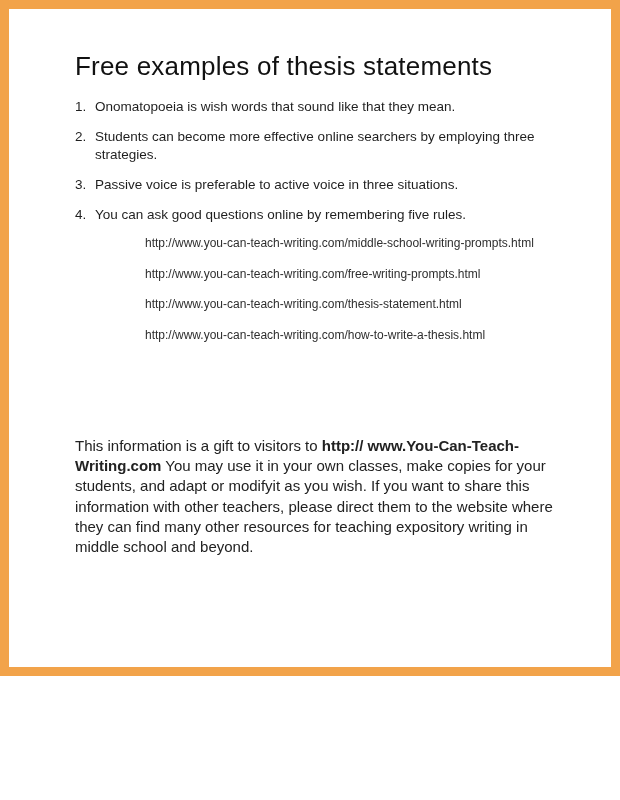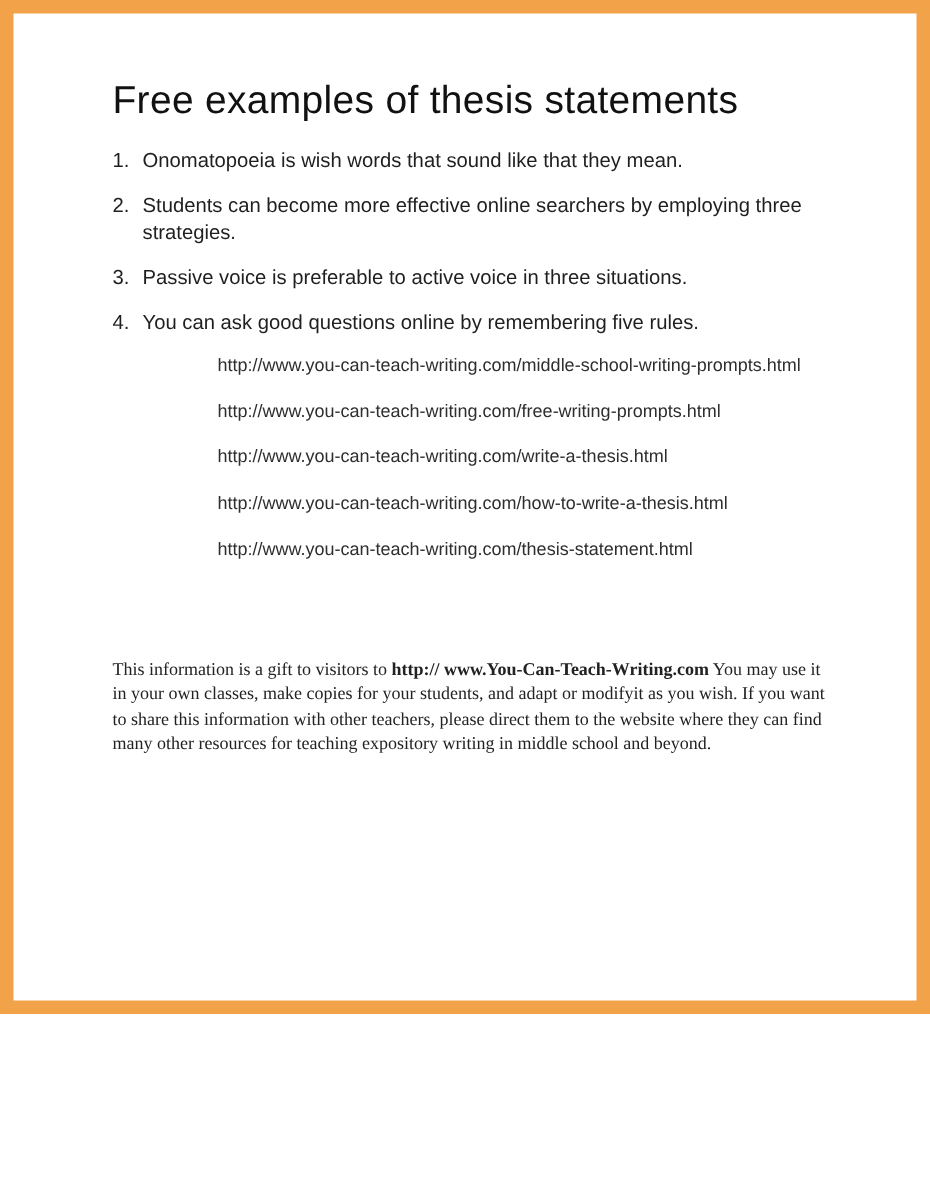--- a/index.html
+++ b/index.html
@@ -62,26 +62,25 @@
     margin: 0 0 9px 34px;
     color: #1f1f1f;
   }
   .url {
     font-size: 12px;
     line-height: 1.3;
     margin: 0 0 15px 70px;
     color: #2e2e2e;
   }
   .footer {
-    margin-top: 64px;
-    font-size: 12px;
+    margin-top: 92px;
+    font-size: 15px;
     line-height: 1.36;
     color: #222222;
     max-width: 482px;
-    font-family: Liberation Serif, serif;
   }
   .footer strong {
     font-weight: bold;
   }
 </style>
 </head>
 <body>
 
 <div class="frame">
   <main class="page">
@@ -105,21 +104,20 @@
         <span class="num">4.</span>
         <span class="li-text">You can ask good questions online by remembering five rules.</span>
       </li>
     </ol>
 
     <section class="notes">
       <p class="url">http://www.you-can-teach-writing.com/middle-school-writing-prompts.html</p>
 
       <p class="url">http://www.you-can-teach-writing.com/free-writing-prompts.html</p>
 
-      <p class="url">http://www.you-can-teach-writing.com/write-a-thesis.html</p>
+      <p class="url">http://www.you-can-teach-writing.com/thesis-statement.html</p>
       <p class="url">http://www.you-can-teach-writing.com/how-to-write-a-thesis.html</p>
-      <p class="url">http://www.you-can-teach-writing.com/thesis-statement.html</p>
     </section>
 
     <footer class="footer"><span>This information is a gift to visitors to </span><strong>http:// www.You-Can-Teach-Writing.com</strong><span> You may use it in your own classes, make copies for your students, and adapt or modifyit as you wish. If you want to share this information with other teachers, please direct them to the website where they can find many other resources for teaching expository writing in middle school and beyond.</span></footer>
 
   </main>
 </div>
 
 </body></html>

